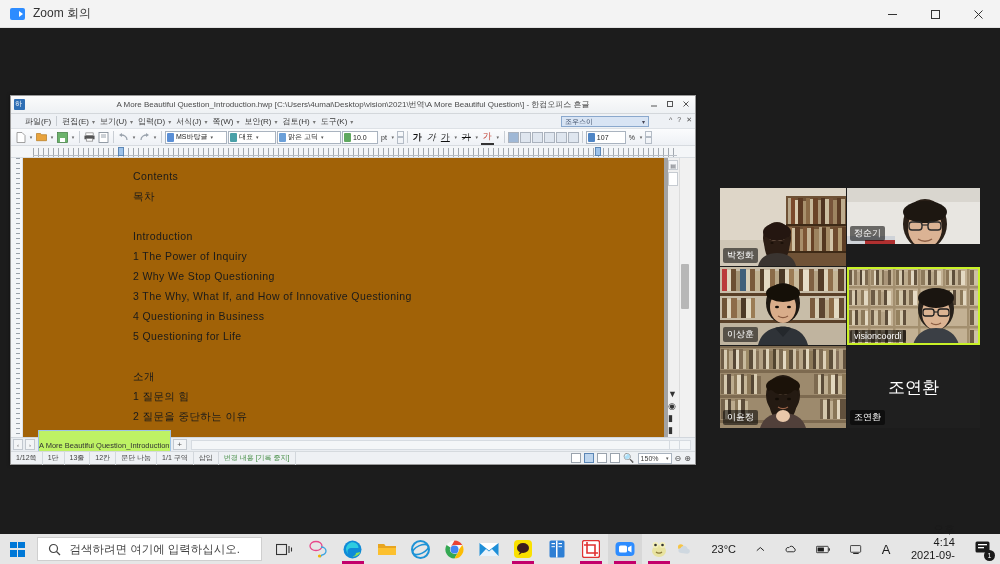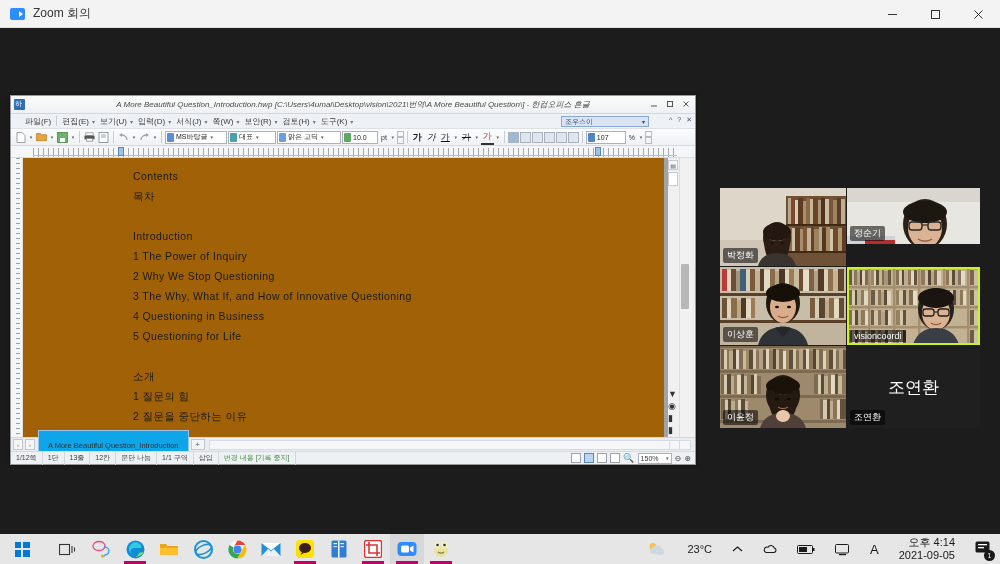--- a/index.html
+++ b/index.html
@@ -53,21 +53,20 @@
     border-radius: 1px; position: relative; flex: none;
   }
   .hwp-appicon:after {
     content: "하"; position: absolute; left: 1px; top: -1px;
     font-size: 7px; color: #fff; line-height: 12px;
   }
   .hwp-title-text {
     position: absolute; left: 0; right: 0; text-align: center;
     font-size: 8px; color: #4a4a4a; white-space: nowrap; overflow: hidden;
     pointer-events: none;
-    font-style: italic;
   }
   .hwp-wincontrols { position: absolute; right: 2px; top: 0; display: flex; gap: 1px; }
   .hwp-wbtn {
     width: 15px; height: 16px; display: flex; align-items: center; justify-content: center;
     font-size: 9px; color: #555;
   }
   .hwp-menubar {
     height: 15px; background: #eef1f5; display: flex; align-items: center;
     padding-left: 12px; border-bottom: 1px solid #dde1e6; position: relative;
   }
@@ -183,22 +182,22 @@
     position: absolute; left: 0; right: 0; bottom: 13px; height: 14px;
     background: #e9edf1; display: flex; align-items: center;
     border-top: 1px solid #d2d7dd;
   }
   .tab-nav {
     width: 10px; height: 11px; border: 1px solid #c2c8cf; background: #f3f5f7;
     font-size: 6px; color: #666; display: flex; align-items: center; justify-content: center;
     margin-left: 2px;
   }
   .doc-tab {
-    height: 29px; background: #0ea5e9; border: 1px solid #9dc3e6; border-bottom: none;
-    display: flex; align-items: center; padding: 0 9px; font-size: 7.5px;
+    height: 29px; background: #bef264; border: 1px solid #9dc3e6; border-bottom: none;
+    display: flex; align-items: center; padding: 0 0; font-size: 7.5px;
     color: #333; margin-left: 3px;
   }
   .tab-plus {
     width: 14px; height: 11px; border: 1px solid #c2c8cf; background: #f3f5f7;
     font-size: 8px; color: #555; display: flex; align-items: center; justify-content: center;
     margin-left: 2px;
   }
   .tab-hscroll {
     flex: 1; margin: 0 4px; height: 10px; background: #f4f6f8; border: 1px solid #d6dbe1;
     position: relative;
@@ -934,20 +933,27 @@
   <div class="taskbar">
     <div class="start-btn">
       <span class="win-logo">
           <i></i>
           <i></i>
           <i></i>
           <i></i>
         </span>
     </div>
 
+    <div class="tb-search">
+      <svg width="13" height="13" viewBox="0 0 13 13">
+        <circle cx="5.5" cy="5.5" r="4" fill="none" stroke="#444" stroke-width="1.2"></circle>
+        <line x1="8.5" y1="8.5" x2="12" y2="12" stroke="#444" stroke-width="1.2"></line>
+      </svg>
+      <span class="ph">검색하려면 여기에 입력하십시오.</span>
+    </div>
 
     <div class="tb-icons">
       <div class="tb-app">
         <svg width="17" height="15" viewBox="0 0 17 15">
           <rect x="0.5" y="2.5" width="10" height="10" fill="none" stroke="#333" stroke-width="1.1"></rect>
           <line x1="13" y1="4" x2="13" y2="11" stroke="#333" stroke-width="1.1"></line>
           <line x1="15.5" y1="5.5" x2="15.5" y2="9.5" stroke="#333" stroke-width="1.1"></line>
         </svg>
       </div>
       <div class="tb-app">

